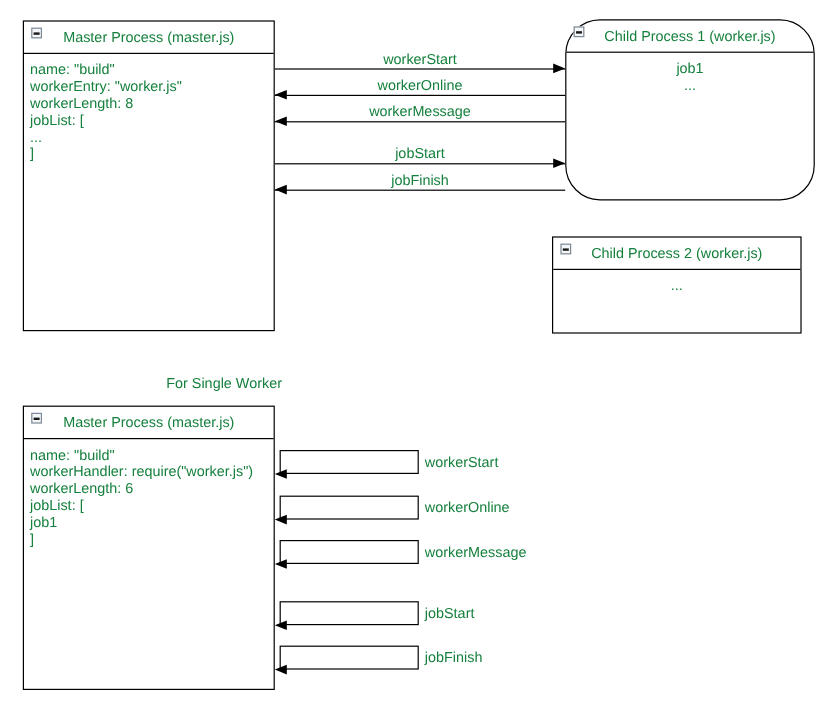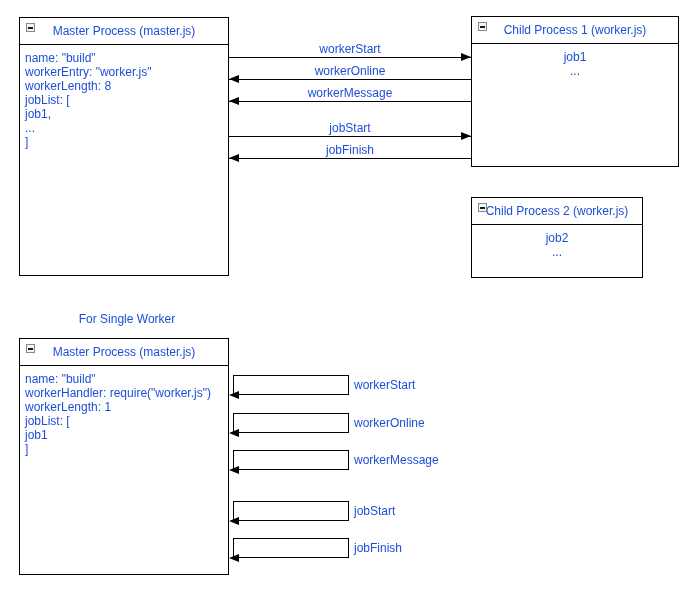--- a/index.html
+++ b/index.html
@@ -1,19 +1,19 @@
 <!DOCTYPE html>
 <html><head>
 <meta charset="utf-8">
 <style>
   html,body { margin:0; padding:0; background:#ffffff; }
   .canvas {
     position:relative; width:696px; height:594px; background:#ffffff;
     font-family:"Liberation Sans","DejaVu Sans",sans-serif;
-    font-size:12px; color:#1d4ed8; overflow:hidden;
+    font-size:12px; color:#15803d; overflow:hidden;
   }
   .box {
     position:absolute; border:1px solid #000; background:#fff; box-sizing:border-box;
   }
   .box-header {
     position:relative; height:26px; border-bottom:1px solid #000;
     display:flex; align-items:center; justify-content:center;
   }
   .box-title { white-space:nowrap; }
   .collapse-icon {
@@ -42,68 +42,66 @@
   }
   .msg-rect {
     position:absolute; left:233px; width:116px; height:20px;
     border:1px solid #000; background:#fff; box-sizing:border-box;
   }
   .msg-label-bottom {
     position:absolute; left:354px; height:14px; line-height:14px; white-space:nowrap;
   }
   .section-label {
     position:absolute; left:19px; top:312px; width:216px; height:14px;
-    line-height:14px; text-align:center; white-space:nowrap;
+    line-height:14px; text-align:right; white-space:nowrap;
   }
 </style>
 </head>
 <body>
 
 <div class="canvas">
 
   <div class="box" style="left:19px; top:17px; width:210px; height:259px;">
     <div class="box-header">
       <span class="collapse-icon">
         <span class="minus-bar"></span>
       </span>
       <span class="box-title">Master Process (master.js)</span>
     </div>
     <div class="box-body">
       <div class="line">name: "build"</div>
       <div class="line">workerEntry: "worker.js"</div>
       <div class="line">workerLength: 8</div>
       <div class="line">jobList: [</div>
-      <div class="line">job1,</div>
       <div class="line">...</div>
       <div class="line">]</div>
     </div>
   </div>
 
-  <div class="box" style="left:471px; top:16px; width:208px; height:151px;">
+  <div class="box" style="left:471px; top:16px; width:208px; height:151px;border-radius:29px;">
     <div class="box-header">
       <span class="collapse-icon">
         <span class="minus-bar"></span>
       </span>
       <span class="box-title">Child Process 1 (worker.js)</span>
     </div>
     <div class="box-body body-center">
       <div class="line">job1</div>
       <div class="line">...</div>
     </div>
   </div>
 
-  <div class="box" style="left:471px; top:197px; width:172px; height:81px;">
+  <div class="box" style="left:460px; top:197px; width:208px; height:81px;">
     <div class="box-header">
       <span class="collapse-icon">
         <span class="minus-bar"></span>
       </span>
       <span class="box-title">Child Process 2 (worker.js)</span>
     </div>
     <div class="box-body body-center">
-      <div class="line">job2</div>
       <div class="line">...</div>
     </div>
   </div>
 
   <div class="msg-label-top" style="top:42px;">workerStart</div>
   <div class="h-line" style="top:57px;"></div>
   <div class="arrow-right" style="left:461px; top:53px;"></div>
 
   <div class="msg-label-top" style="top:64px;">workerOnline</div>
   <div class="h-line" style="top:79px;"></div>
@@ -126,21 +124,21 @@
   <div class="box" style="left:19px; top:338px; width:210px; height:237px;">
     <div class="box-header">
       <span class="collapse-icon">
         <span class="minus-bar"></span>
       </span>
       <span class="box-title">Master Process (master.js)</span>
     </div>
     <div class="box-body">
       <div class="line">name: "build"</div>
       <div class="line">workerHandler: require("worker.js")</div>
-      <div class="line">workerLength: 1</div>
+      <div class="line">workerLength: 6</div>
       <div class="line">jobList: [</div>
       <div class="line">job1</div>
       <div class="line">]</div>
     </div>
   </div>
 
   <div class="msg-rect" style="top:375px;"></div>
   <div class="arrow-left" style="left:229px; top:391px;"></div>
   <div class="msg-label-bottom" style="top:378px;">workerStart</div>
 

